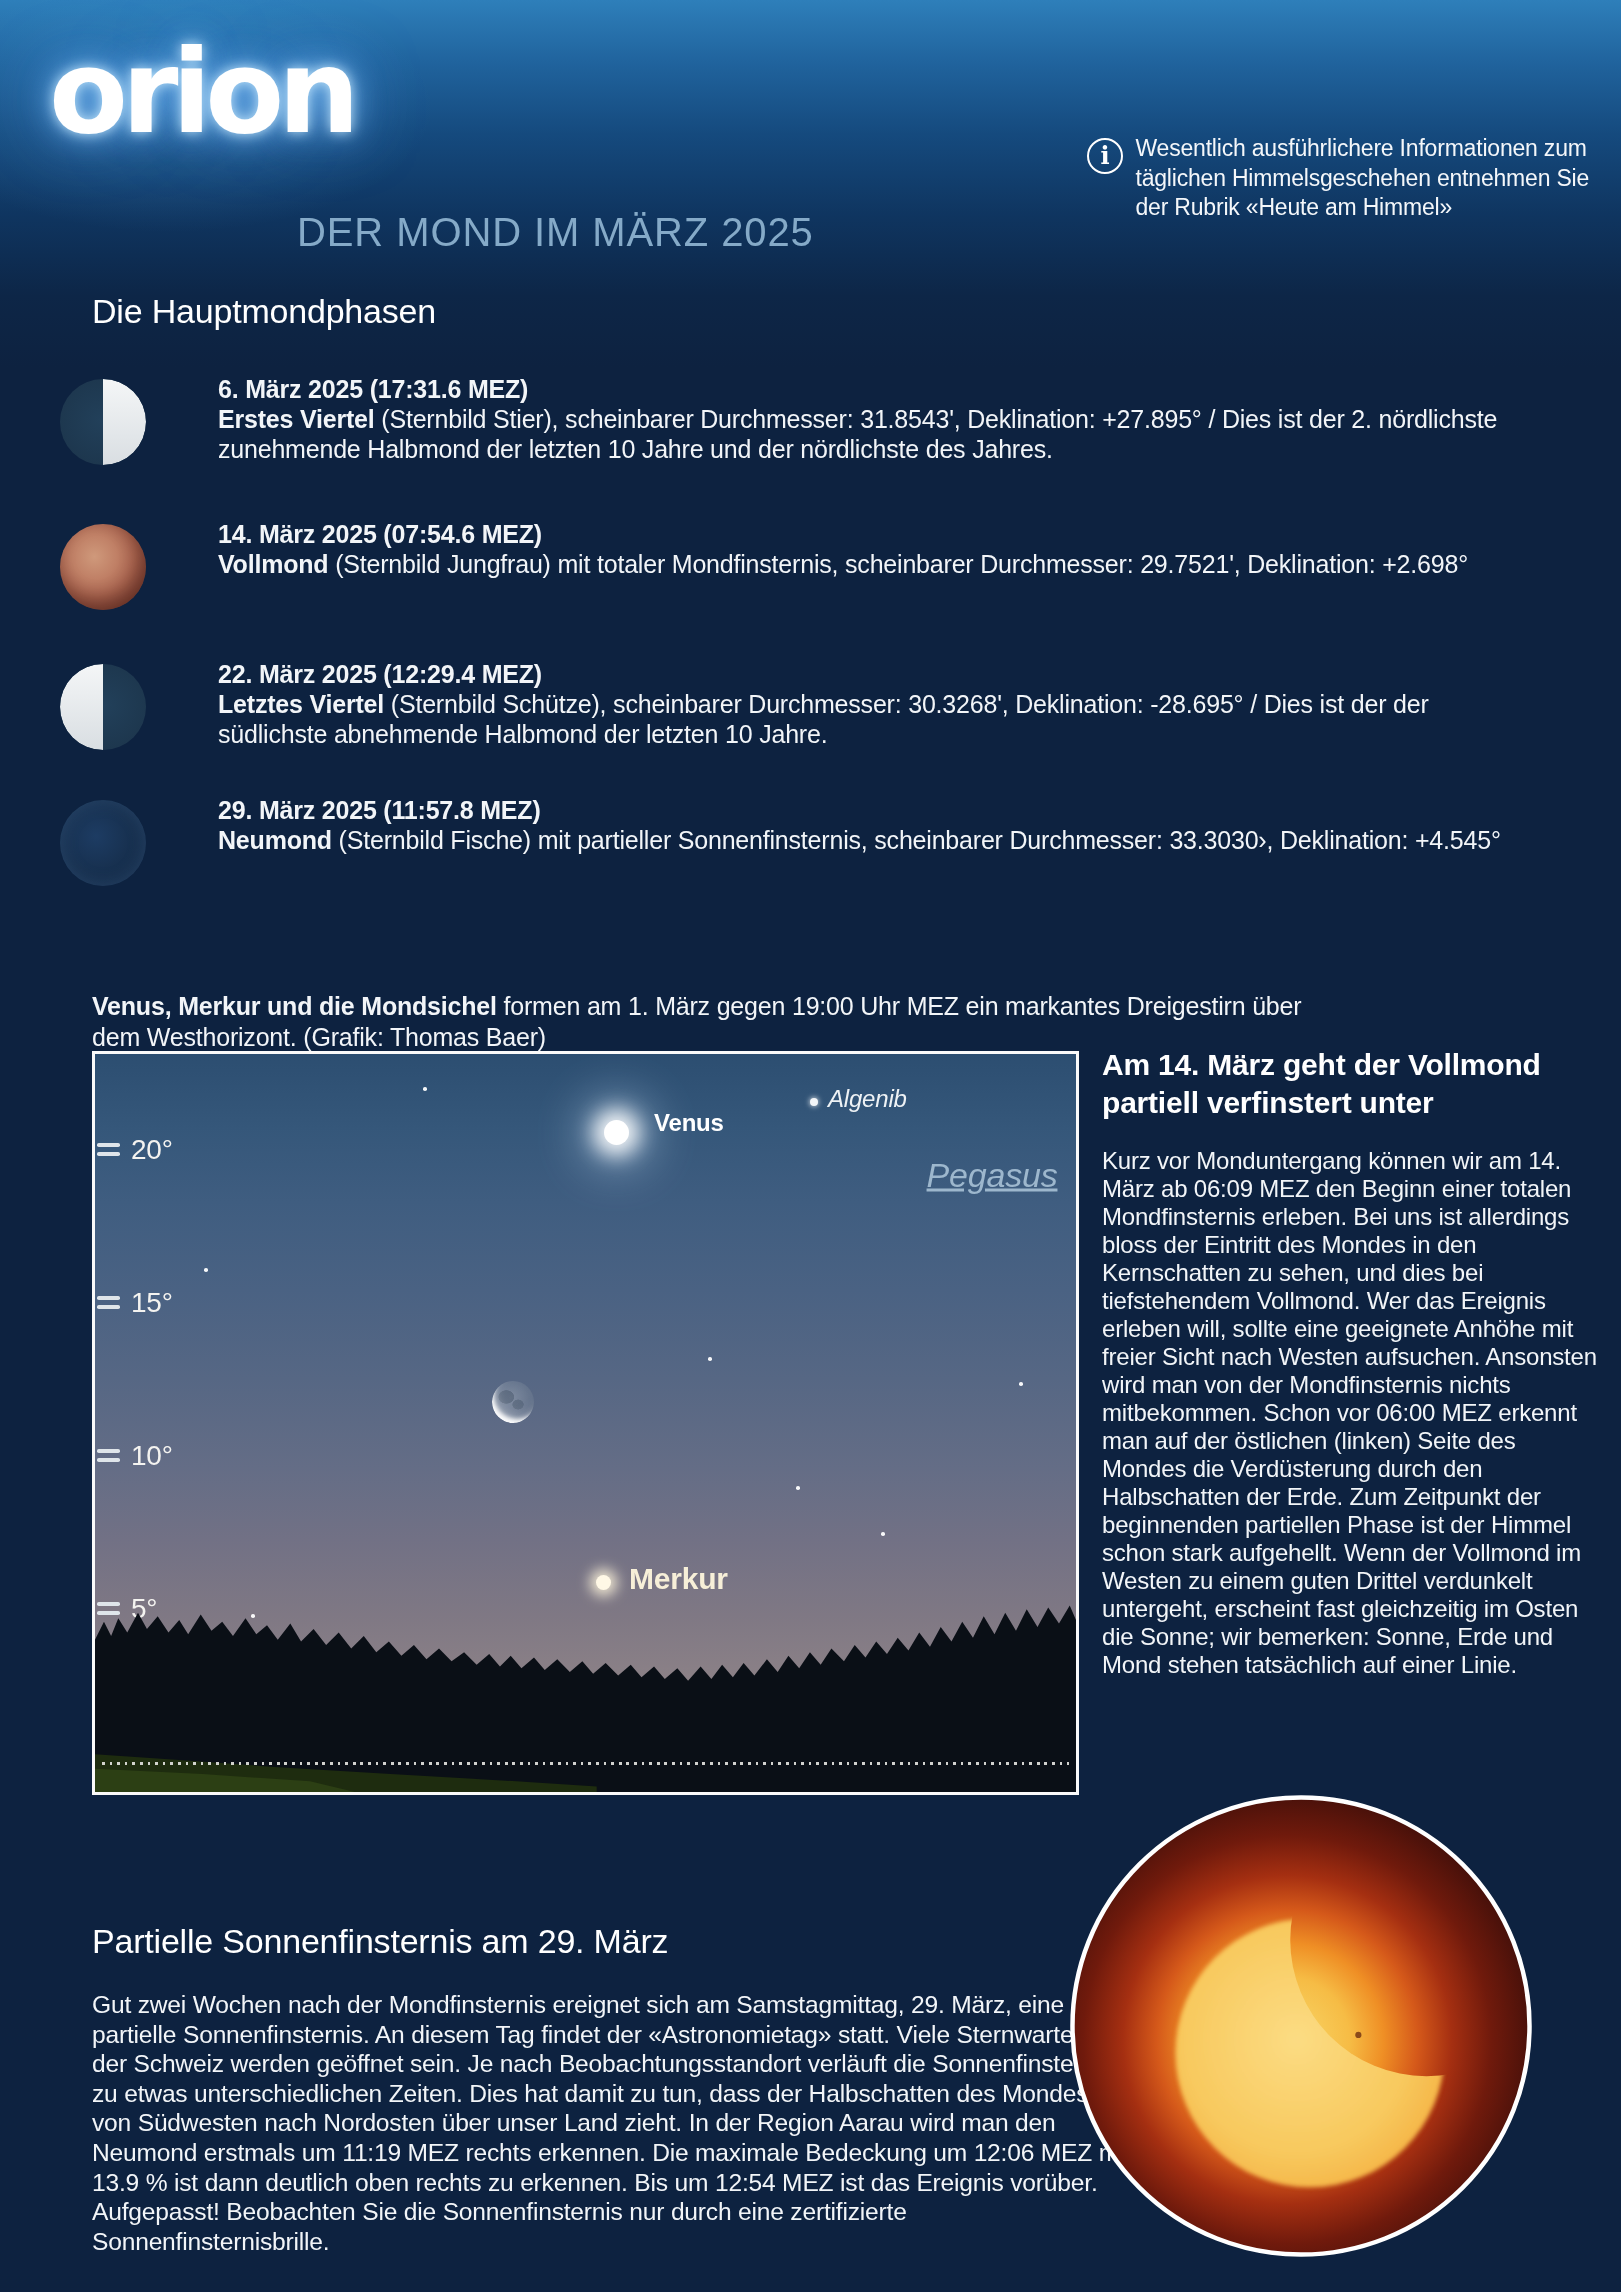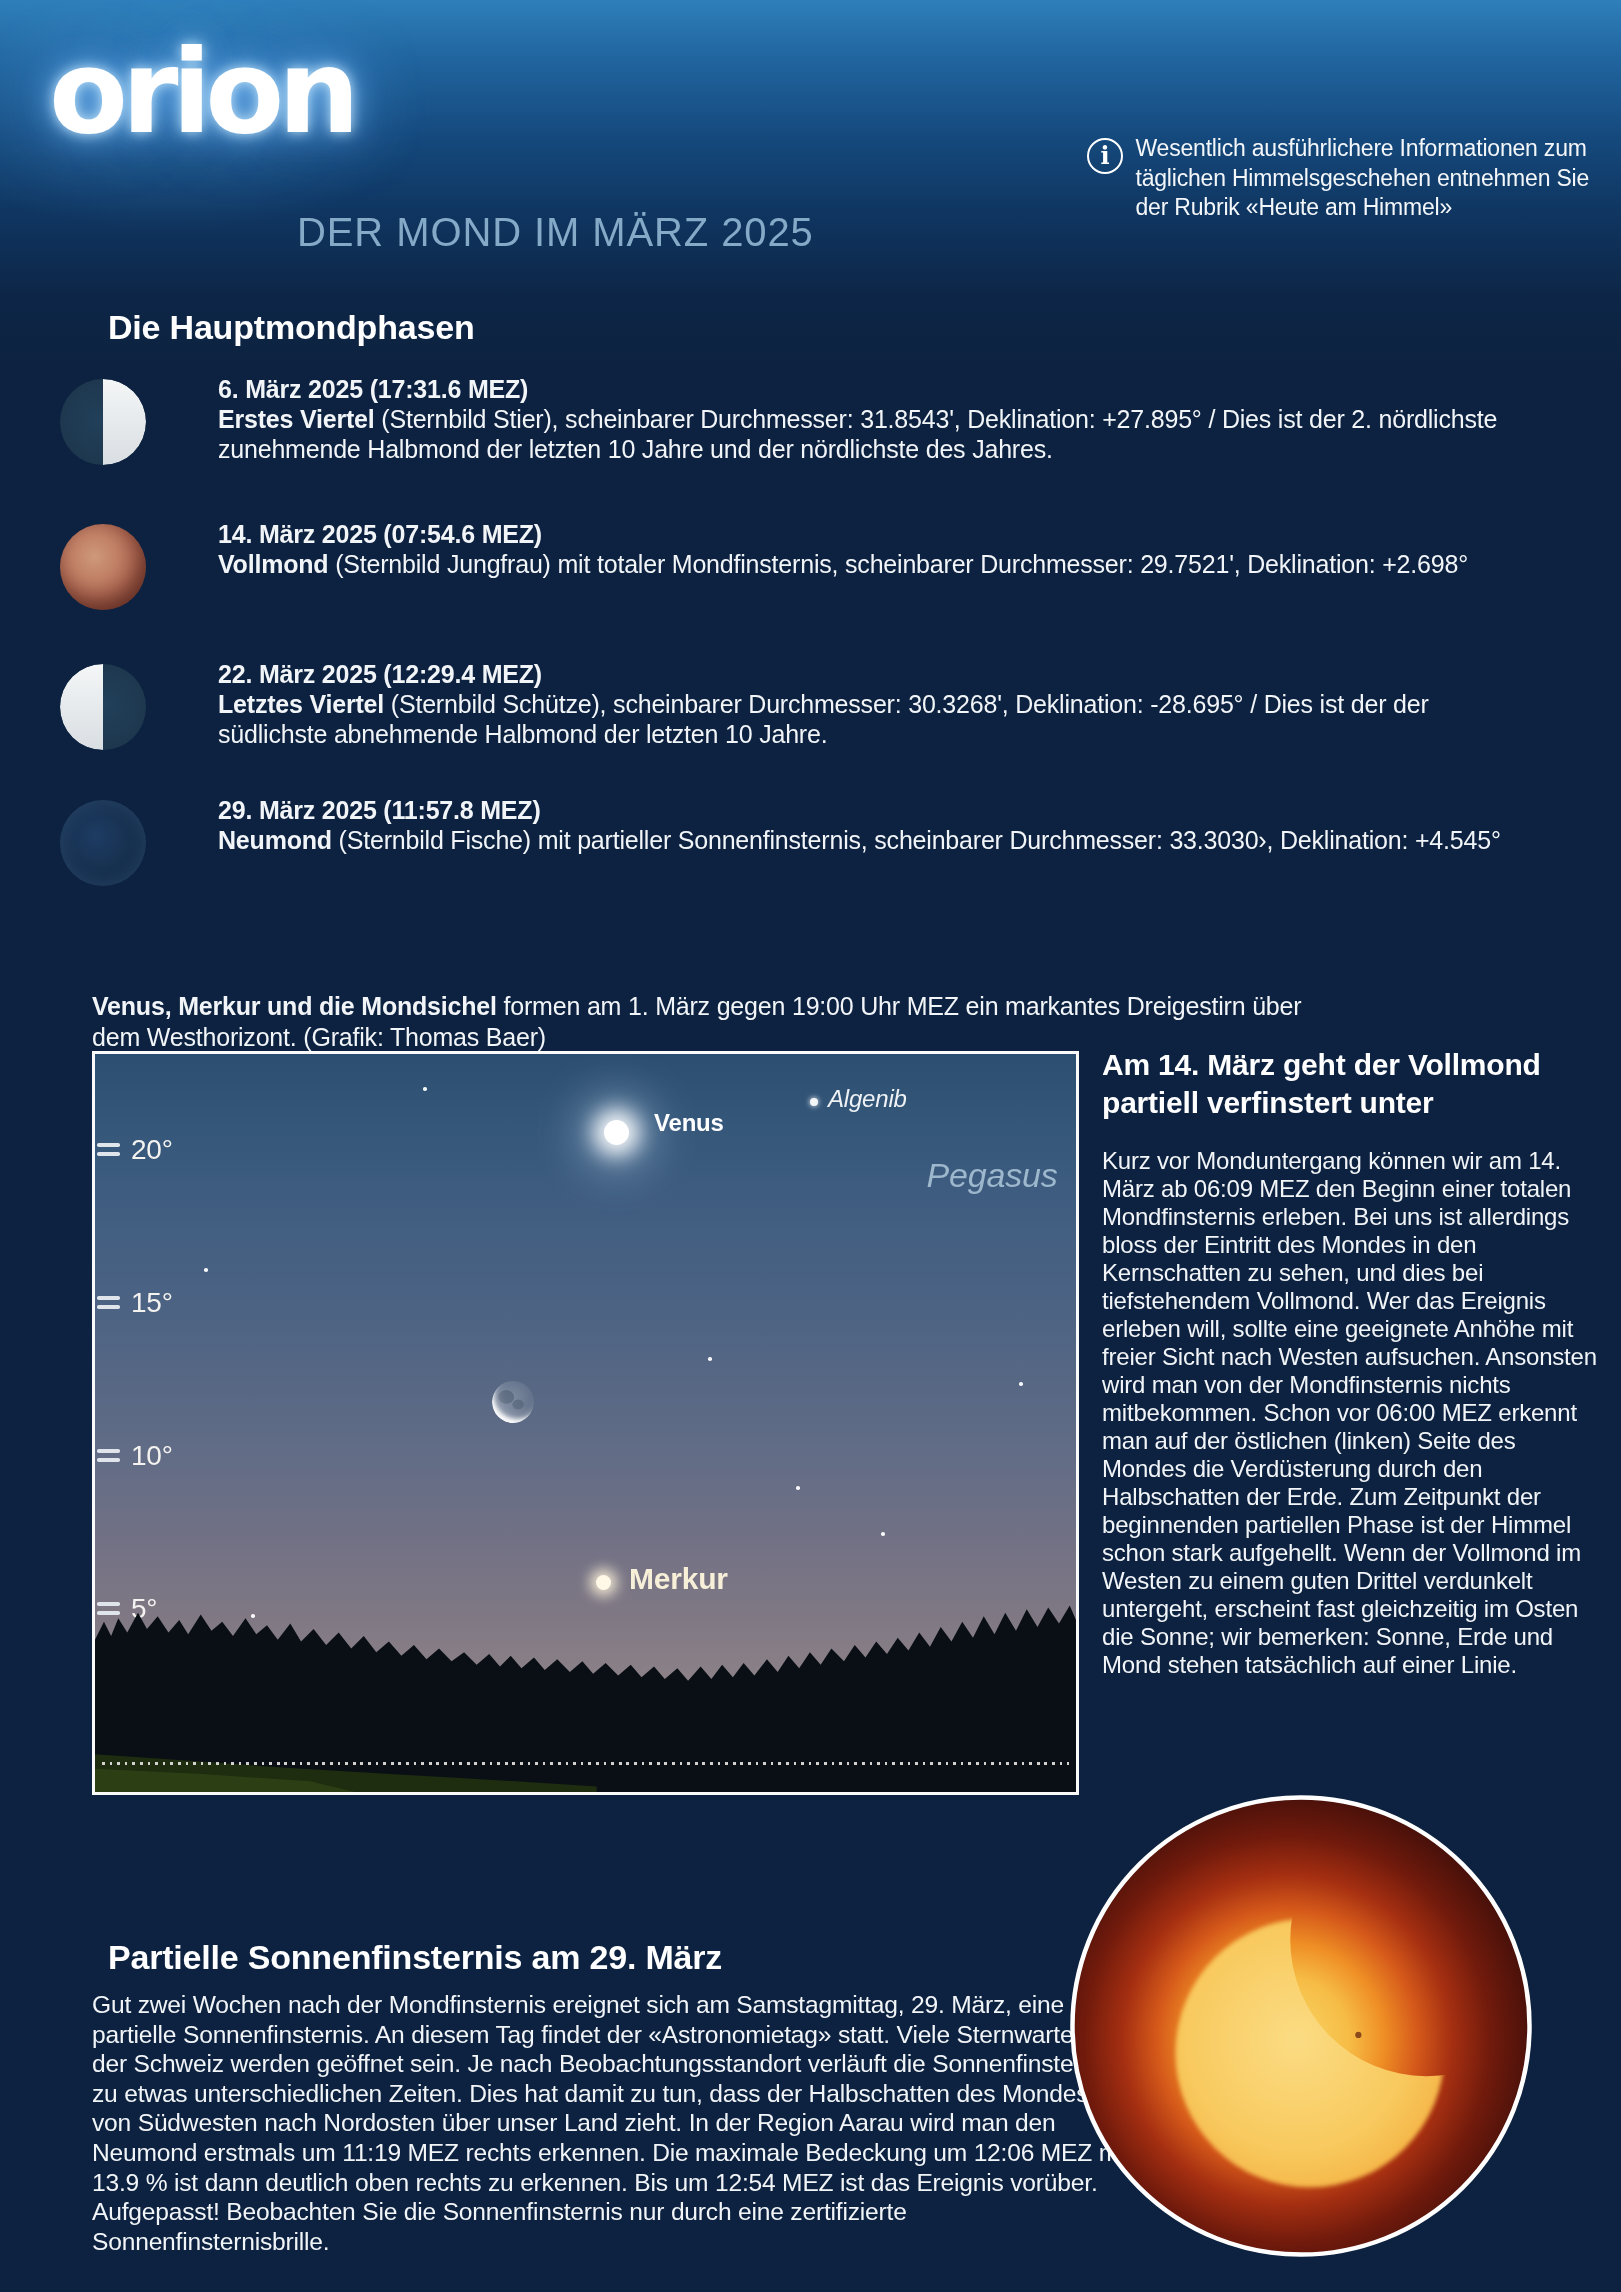--- a/index.html
+++ b/index.html
@@ -22,21 +22,21 @@
     color:#85aac8;
   }
   .info-note{position:absolute;left:1087px;top:134px;width:519px;display:flex;}
   .info-icon{
     flex:0 0 auto;width:32px;height:32px;border:2.7px solid #fff;border-radius:50%;
     display:flex;align-items:center;justify-content:center;
     font-size:24px;font-weight:700;font-family:"DejaVu Serif",serif;color:#fff;margin-top:3.6px;
   }
   .info-text{margin:0 0 0 12.5px;font-size:23px;line-height:29.6px;color:#f4f7fa;width:466px;}
   
-  .h2{position:absolute;left:92px;font-size:34px;font-weight:700;color:#ffffff;margin:16px;}
+  .h2{position:absolute;left:92px;font-size:34px;font-weight:400;color:#ffffff;margin:0;}
   
   .phase-row{position:absolute;left:60px;display:flex;width:1469px;}
   .mi{flex:0 0 auto;width:86px;height:86px;border-radius:50%;position:relative;overflow:hidden;margin-top:5.4px;}
   .mi-fq{background:radial-gradient(circle at 48% 48%,#22405a 0%,#1b3349 100%);}
   .mi-fq::after{content:'';position:absolute;right:0;top:0;width:50%;height:100%;
     background:linear-gradient(180deg,#f4f6f7,#d9dee2);border-radius:0 86px 86px 0;}
   .mi-full{background:radial-gradient(circle at 40% 38%,#cf997b 0%,#c08066 30%,#aa644f 55%,#8f4b3c 80%,#7e4034 100%);
     box-shadow:inset -5.4px -9px 18px rgba(40,10,5,.4);}
   .mi-lq{background:radial-gradient(circle at 52% 48%,#22405a 0%,#1b3349 100%);}
   .mi-lq::after{content:'';position:absolute;left:0;top:0;width:50%;height:100%;
@@ -174,21 +174,21 @@
         <div class="fstar" style="left: 111px; top: 216px;"></div>
         <div class="fstar" style="left: 615px; top: 305px;"></div>
         <div class="fstar" style="left: 926px; top: 330px;"></div>
         <div class="fstar" style="left: 703px; top: 434px;"></div>
         <div class="fstar" style="left: 788px; top: 480px;"></div>
         <div class="fstar" style="left: 158px; top: 562px;"></div>
         <div class="venus-dot" style="left: 509px; top: 66px;"></div>
         <div class="obj-label venus-label" style="left: 559px; top: 55px;">Venus</div>
         <div class="fstar big" style="left: 719px; top: 48px;"></div>
         <div class="obj-label algenib-label" style="left: 733px; top: 31px;">Algenib</div>
-        <div class="obj-label pegasus-label" style="left: 897px; top: 121px;">Pegasus</div>
+        <div class="obj-label pegasus-label" style="left: 897px; top: 121px; text-decoration: underline;">Pegasus</div>
         <div class="moon-crescent" style="left: 397px; top: 327px;"></div>
         <div class="merkur-dot" style="left: 501px; top: 521px;"></div>
         <div class="obj-label merkur-label" style="left: 534px; top: 508px;">Merkur</div>
         <div class="obj-label west-label" style="left: 738px; top: 633px;">West</div>
       </div>
     <svg class="treeline" viewBox="0 0 1095 212" preserveAspectRatio="none">
       <path fill="#0a0f16" d="M0,42 L10,22 L18,38 L26,18 L36,34 L48,12 L58,30 L70,16 L82,34 L94,20 L104,36 L118,14 L130,32 L142,22 L154,38 L168,18 L180,36 L192,26 L204,42 L218,24 L230,44 L244,30 L258,48 L272,34 L286,52 L300,38 L314,56 L328,44 L342,60 L356,48 L370,64 L384,52 L398,66 L412,56 L426,70 L440,58 L452,72 L464,60 L476,74 L490,62 L502,76 L516,64 L530,78 L544,66 L556,80 L570,68 L584,82 L598,70 L610,84 L624,72 L636,86 L650,74 L662,88 L676,72 L688,86 L700,70 L712,84 L724,68 L736,82 L750,64 L762,78 L774,60 L786,74 L798,56 L810,70 L822,52 L836,66 L848,48 L860,62 L872,44 L884,58 L896,40 L908,54 L920,34 L932,50 L944,28 L956,44 L968,22 L980,40 L992,16 L1004,36 L1016,12 L1028,32 L1040,8 L1052,28 L1064,6 L1076,24 L1088,4 L1095,20 L1095,212 L0,212 Z"></path>
       <polygon fill="#1e2c0f" points="0,170 90,176 200,184 330,192 470,200 560,206 560,212 0,212"></polygon>
       <polygon fill="#2c3f14" points="0,186 120,192 240,200 290,212 0,212"></polygon>
     </svg>

